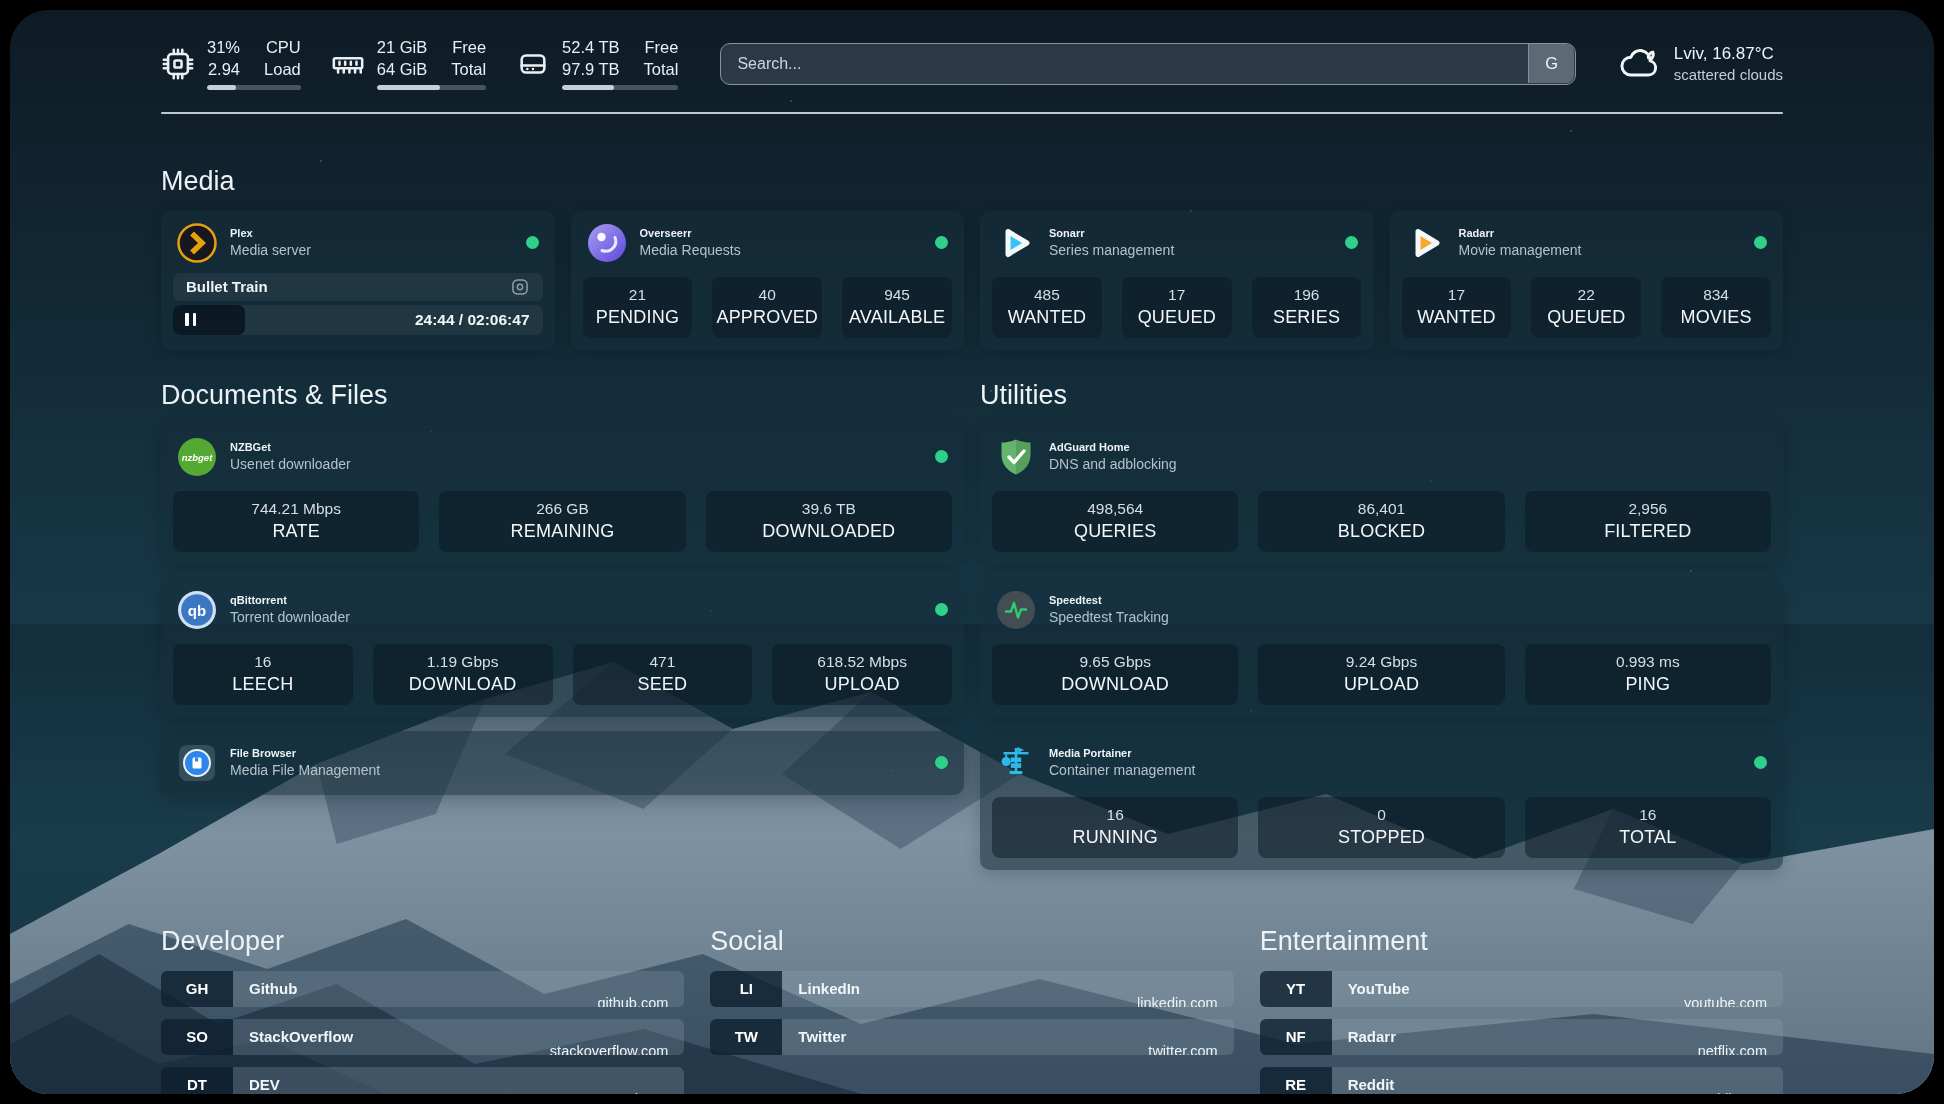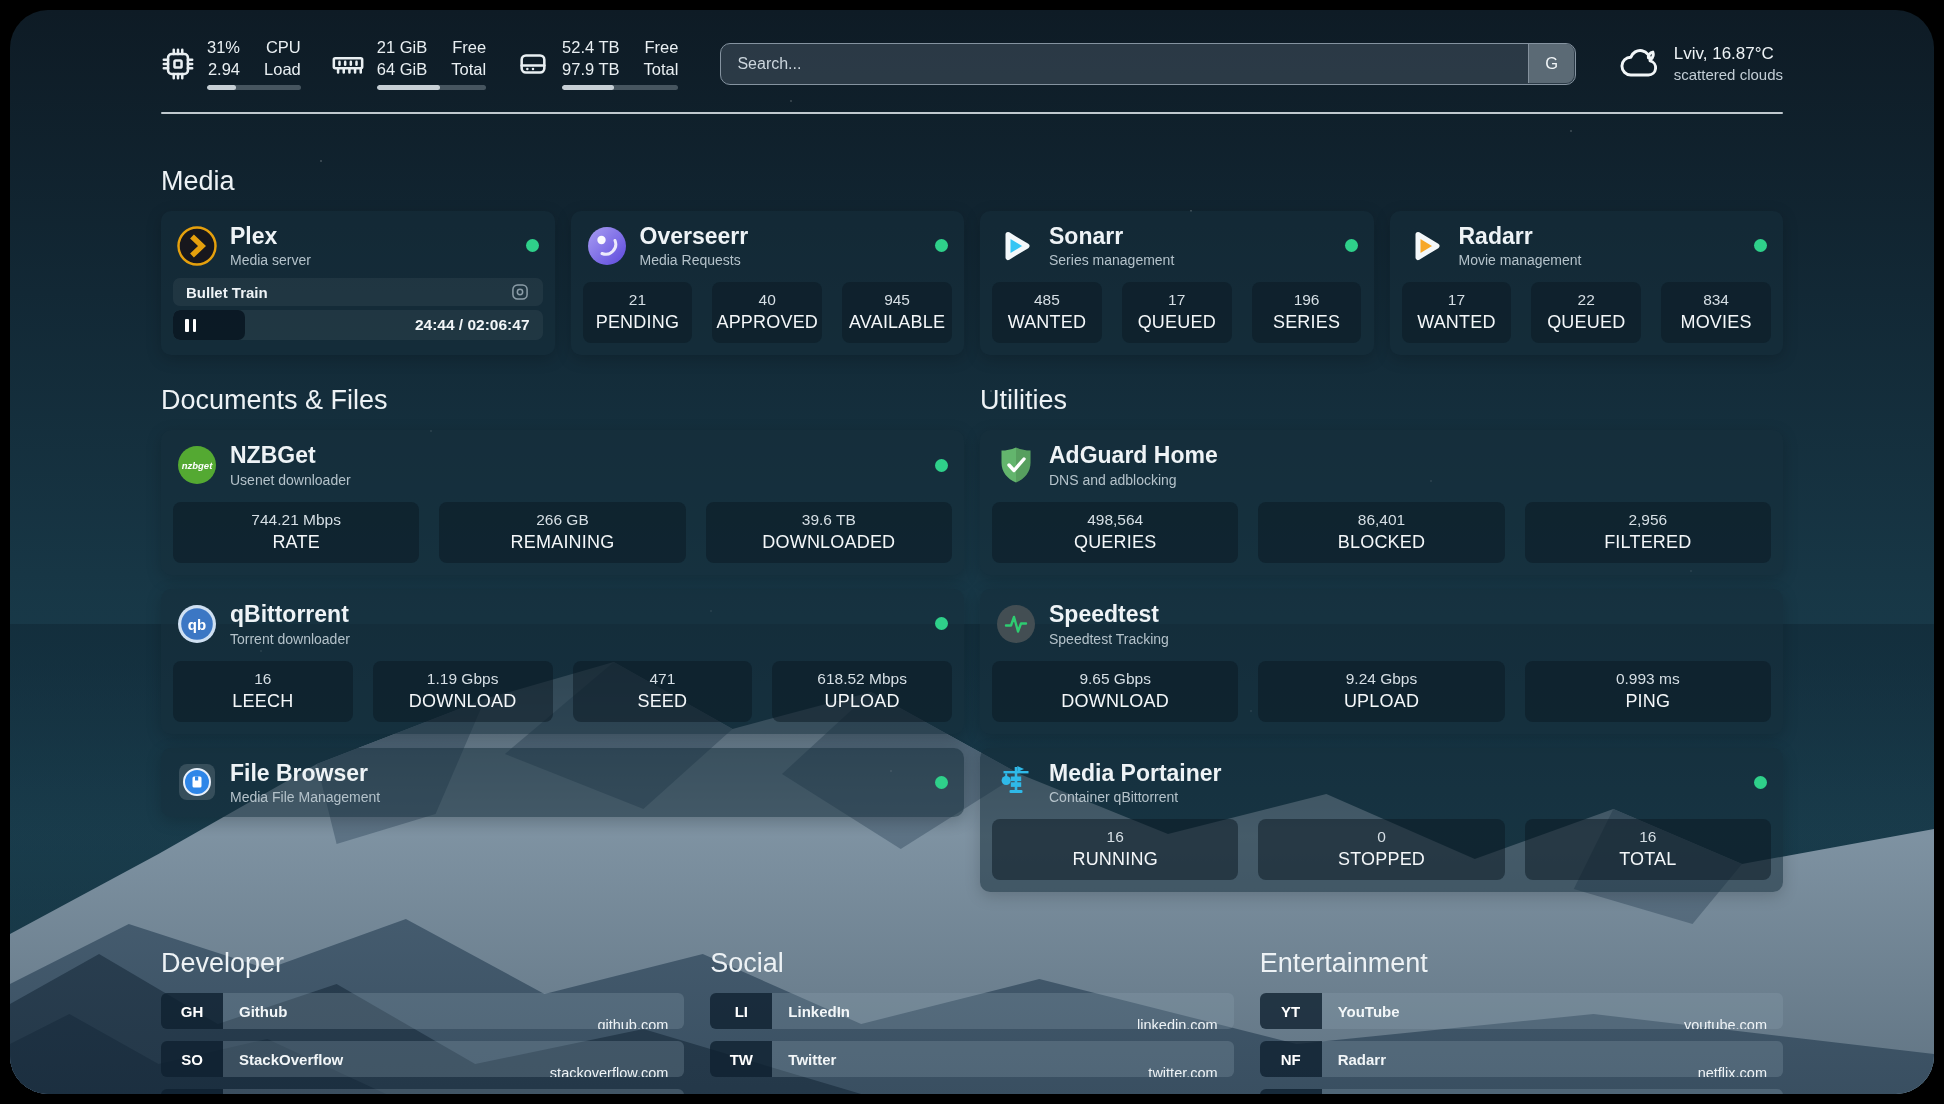--- a/index.html
+++ b/index.html
@@ -48,21 +48,21 @@
   .sec-media{margin-top:52px;}
   .media-grid{display:grid;grid-template-columns:repeat(4,1fr);gap:16px;}
   .two-col{display:grid;grid-template-columns:1fr 1fr;gap:16px;margin-top:30px;}
   .col-stack{display:flex;flex-direction:column;gap:14px;}
 
   .card{background:rgba(21,45,58,.55);border-radius:10px;box-shadow:0 4px 16px rgba(0,0,0,.18);cursor:pointer;}
   .card-head{display:flex;align-items:center;padding:12px 16px 8px;}
   .svc-icon{width:40px;height:40px;flex:0 0 auto;display:flex;}
   .svc-icon svg{width:40px;height:40px;}
   .svc-text{margin:0 auto 0 13px;}
-  .svc-name{font-size:23px;font-weight:600;color:#eef3f6;line-height:1.2;}
+  .svc-name{font-size:11px;font-weight:600;color:#eef3f6;line-height:1.2;}
   .svc-desc{font-size:14px;color:#b4c2ca;margin-top:2px;}
   .dot{width:13px;height:13px;border-radius:50%;flex:0 0 auto;}
   .stats{display:flex;gap:20px;padding:6px 12px 12px;}
   .stat{flex:1;background:rgba(9,24,34,.5);border-radius:8px;padding:9px 4px 10px;text-align:center;}
   .stat-value{font-size:15.5px;color:#d6dfe5;}
   .stat-label{font-size:18px;font-weight:400;color:#f4f7f9;margin-top:3px;letter-spacing:.2px;}
 
   
   .np-wrap{margin:2px 12px 12px;}
   .np-row1{display:flex;align-items:center;justify-content:space-between;background:rgba(255,255,255,.055);
@@ -71,21 +71,21 @@
   .np-row2{position:relative;height:30px;background:rgba(255,255,255,.055);border-radius:7px;display:flex;
     align-items:center;justify-content:flex-end;padding-right:13px;font-size:15.5px;font-weight:700;color:#f2f6f8;overflow:hidden;padding-left:27px;}
   .np-progress{position:absolute;left:0;top:0;bottom:0;background:rgba(7,19,31,.82);border-radius:7px;
     display:flex;align-items:center;padding-left:12px;}
   .pause{display:flex;gap:4px;}
   .pause i{display:block;width:3.5px;height:13px;background:#fff;border-radius:1px;}
 
   
   .bm-grid{display:grid;grid-template-columns:repeat(3,1fr);gap:26px;margin-top:56px;}
   .bm-row{display:flex;height:36px;border-radius:6px;overflow:hidden;margin-bottom:12px;cursor:pointer;}
-  .bm-abbr{width:62px;background:rgba(14,32,48,.78);color:#fff;font-weight:700;font-size:15px;
+  .bm-abbr{width:72px;background:rgba(14,32,48,.78);color:#fff;font-weight:700;font-size:15px;
     display:flex;align-items:center;justify-content:center;flex:0 0 auto;}
   .bm-main{flex:1;background:rgba(140,160,176,.28);display:flex;align-items:center;padding:0 16px;
     color:#f2f6f8;font-size:15px;font-weight:600;}
   .bm-url{margin-left:auto;font-weight:400;color:#eef3f6;font-size:14.5px;margin-top:28px;}
 </style>
 </head>
 <body>
 
 <div class="frame">
 
@@ -484,21 +484,21 @@
                   <rect x="14.8" y="14.5" width="4.6" height="4.6"></rect>
                   <rect x="20.6" y="14.5" width="4.6" height="4.6"></rect>
                   <rect x="14.8" y="20.3" width="4.6" height="4.6"></rect>
                   <rect x="20.6" y="20.3" width="4.6" height="4.6"></rect>
                   <rect x="13.5" y="28" width="13" height="3" rx="1"></rect>
                 </g>
                   </svg>
               </span>
               <div class="svc-text">
                 <div class="svc-name">Media Portainer</div>
-                <div class="svc-desc">Container qBittorrent</div>
+                <div class="svc-desc">Container management</div>
               </div>
               <span class="dot" style="background: rgb(47, 208, 138);"></span>
             </div>
             <div class="stats">
               <div class="stat">
                 <div class="stat-value">16</div>
                 <div class="stat-label">RUNNING</div>
                 </div>
               <div class="stat">
                 <div class="stat-value">0</div>

